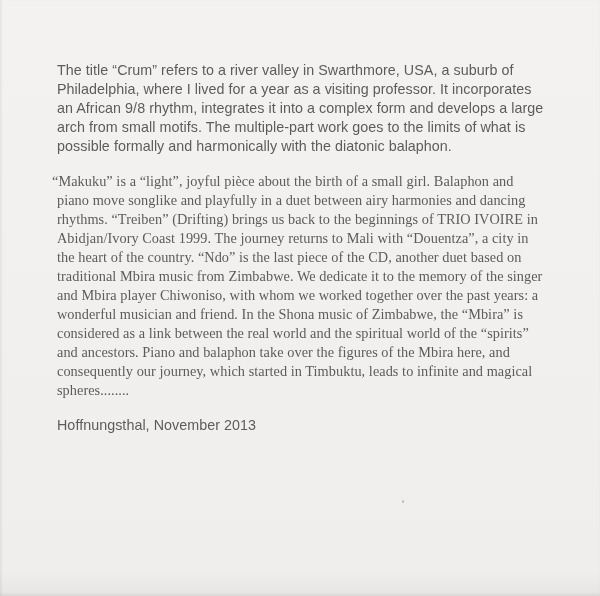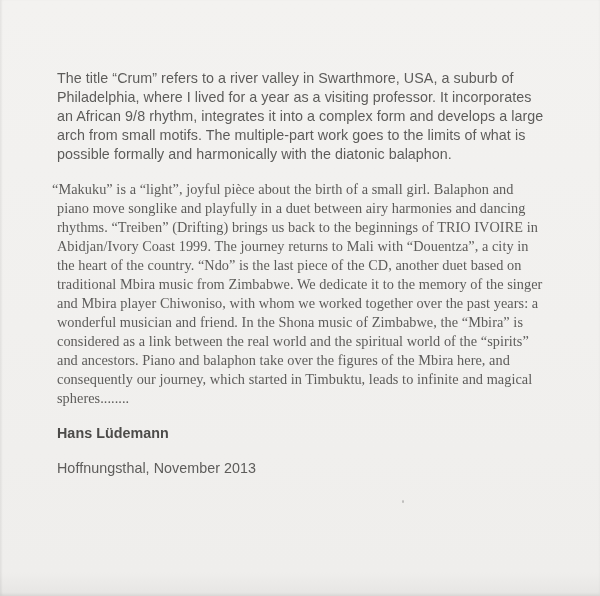--- a/index.html
+++ b/index.html
@@ -36,21 +36,21 @@
     position: absolute;
     left: 57px;
     top: 61px;
     width: 492px;
     color: var(--body-text, #5d5c5a);
     font-size: 14.3px;
     line-height: 19px;
     letter-spacing: 0.05px;
   }
   .liner-notes p {
-    margin: 8px 0 16px 0;
+    margin: 0 0 16px 0;
   }
   .para-makuku {
     text-indent: -5px; 
     font-family: Liberation Serif, serif;
   }
   .author {
     margin-top: 24px;
     font-weight: bold;
     color: var(--author-text, #4c4b49);
   }
@@ -59,16 +59,15 @@
     color: var(--body-text, #5d5c5a);
   }
 </style>
 </head>
 <body>
 
 <div class="page">
   <div class="liner-notes">
     <p class="para-crum">The title “Crum” refers to a river valley in Swarthmore, USA, a suburb of Philadelphia, where I lived for a year as a visiting professor. It incorporates an African 9/8 rhythm, integrates it into a complex form and develops a large arch from small motifs. The multiple-part work goes to the limits of what is possible formally and harmonically with the diatonic balaphon.</p>
     <p class="para-makuku">“Makuku” is a “light”, joyful pièce about the birth of a small girl. Balaphon and piano move songlike and playfully in a duet between airy harmonies and dancing rhythms. “Treiben” (Drifting) brings us back to the beginnings of TRIO IVOIRE in Abidjan/Ivory Coast 1999. The journey returns to Mali with “Douentza”, a city in the heart of the country. “Ndo” is the last piece of the CD, another duet based on traditional Mbira music from Zimbabwe. We dedicate it to the memory of the singer and Mbira player Chiwoniso, with whom we worked together over the past years: a wonderful musician and friend. In the Shona music of Zimbabwe, the “Mbira” is considered as a link between the real world and the spiritual world of the “spirits” and ancestors. Piano and balaphon take over the figures of the Mbira here, and consequently our journey, which started in Timbuktu, leads to infinite and magical spheres........</p>
-    <p class="author">Hans Lüdemann</p>
     <p class="dateline">Hoffnungsthal, November 2013</p>
   </div>
 </div>
 
 </body></html>

